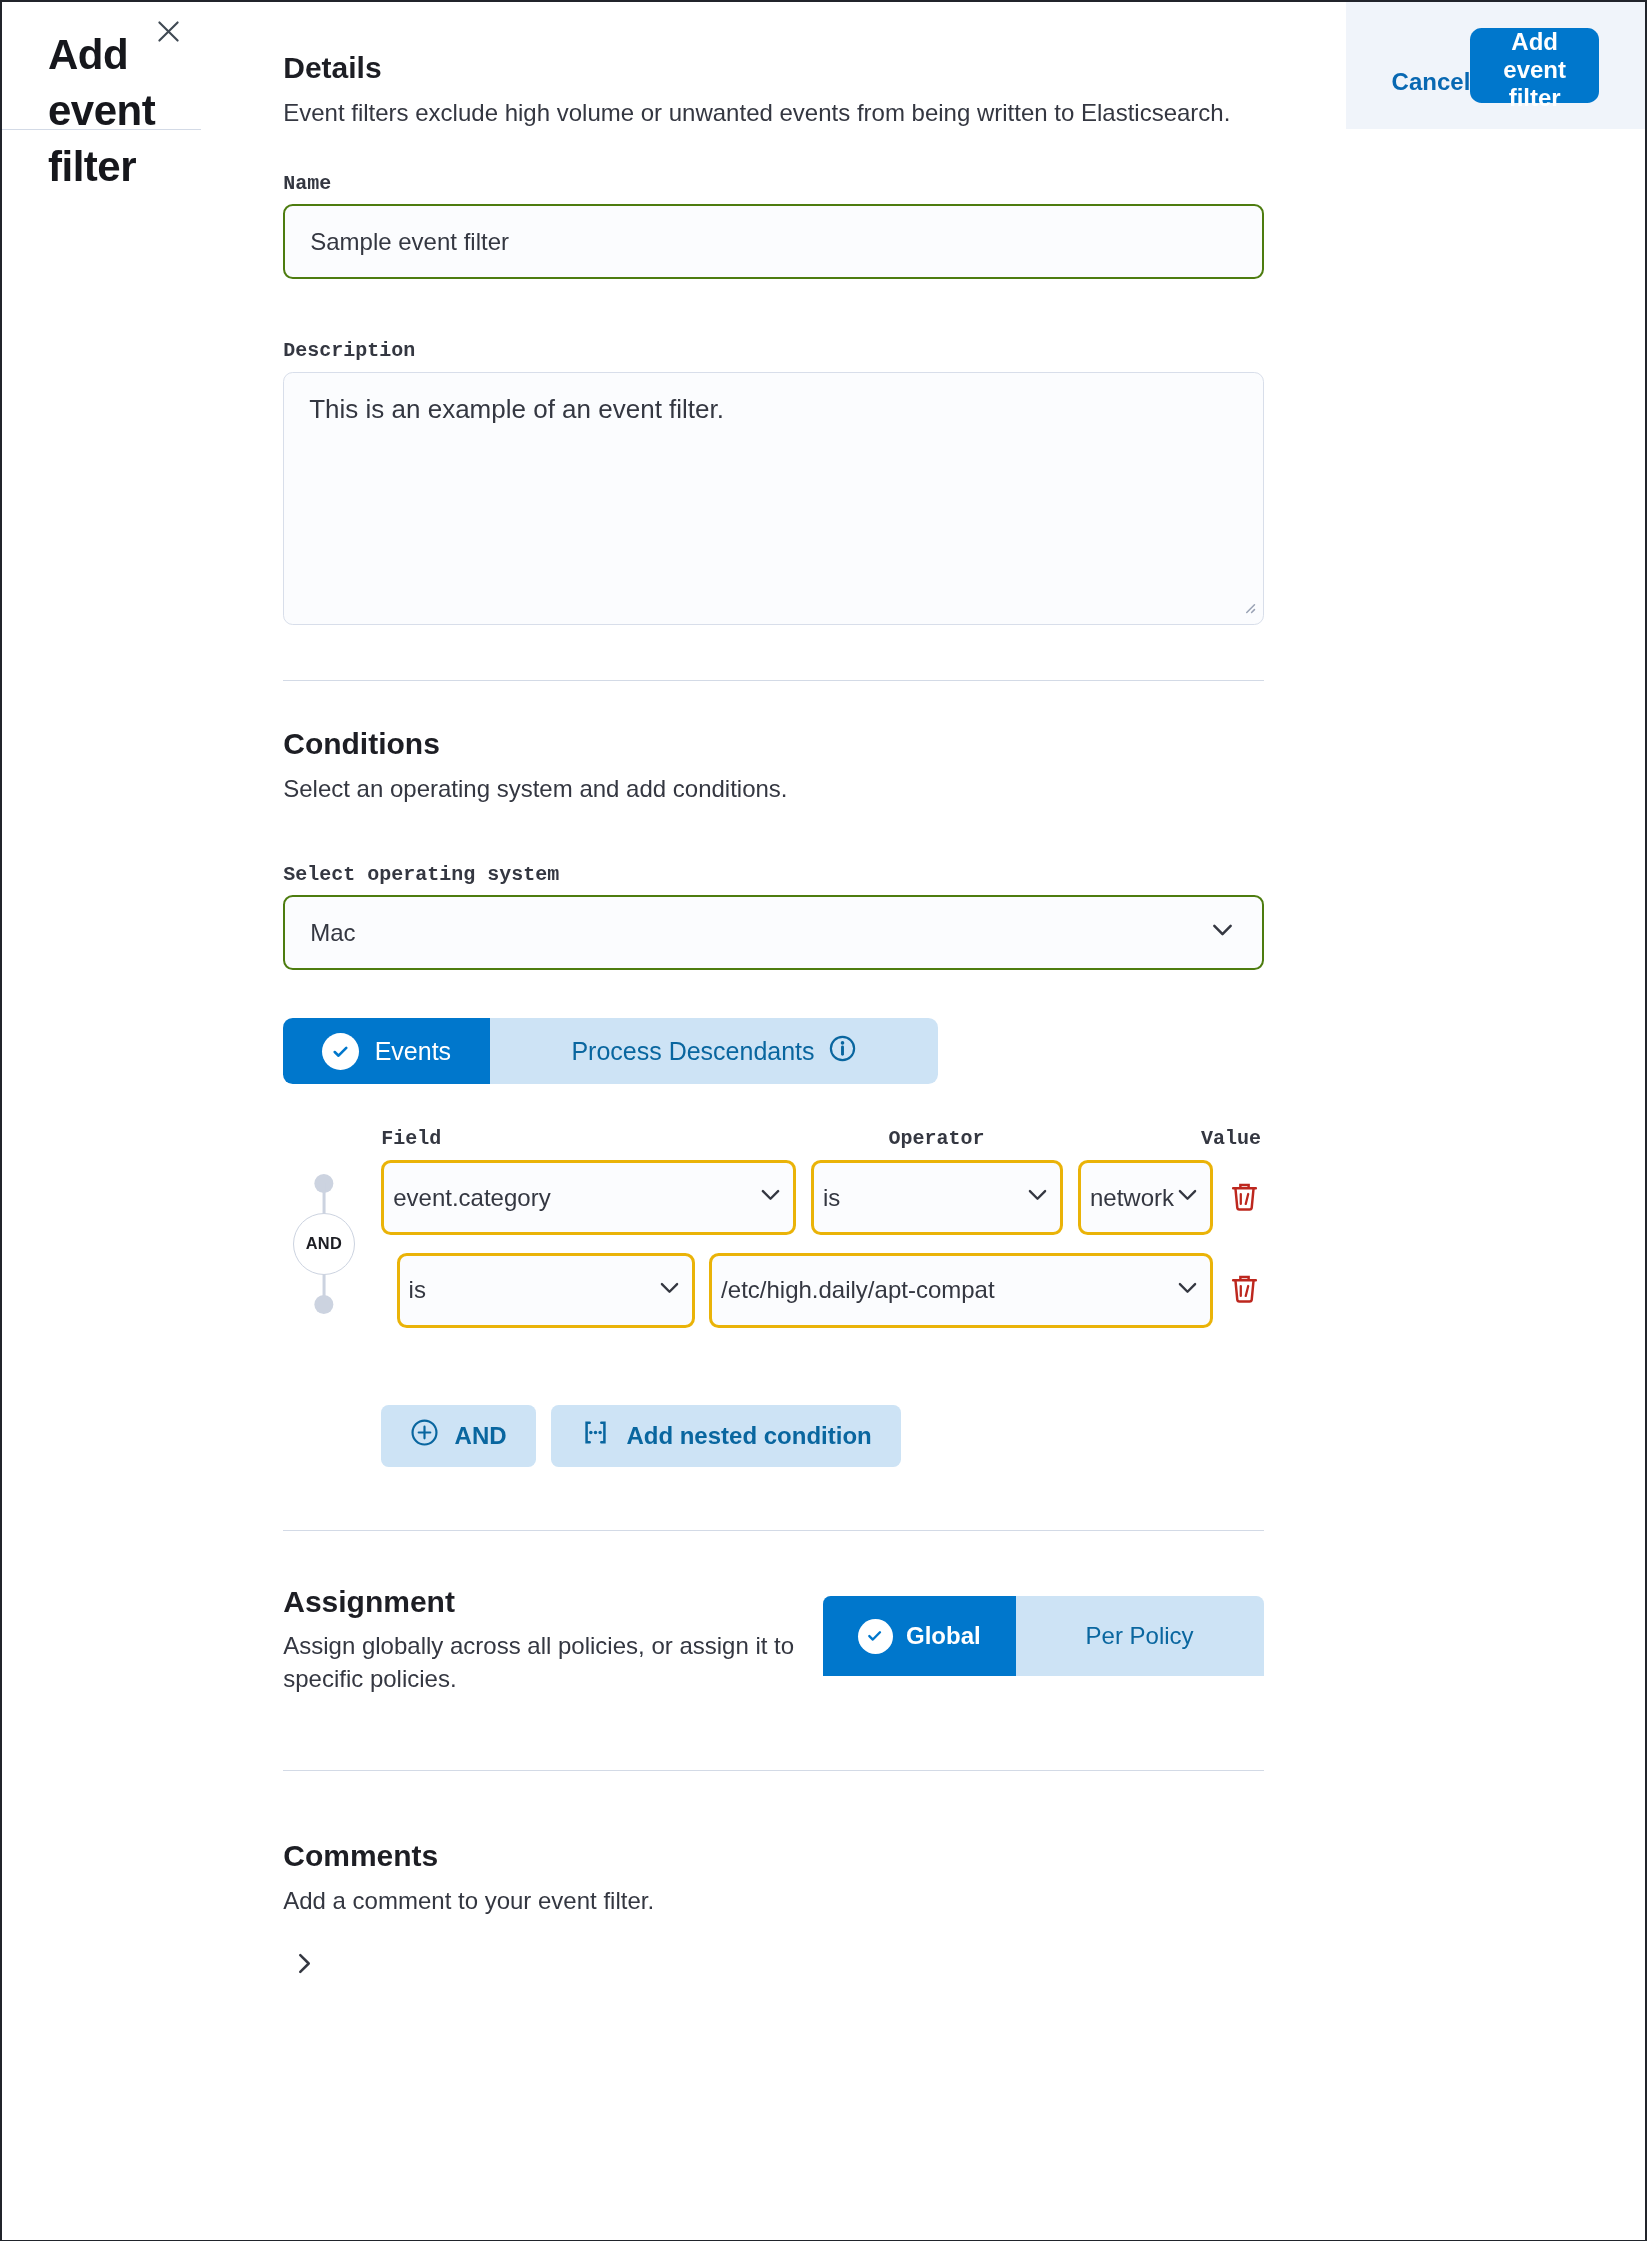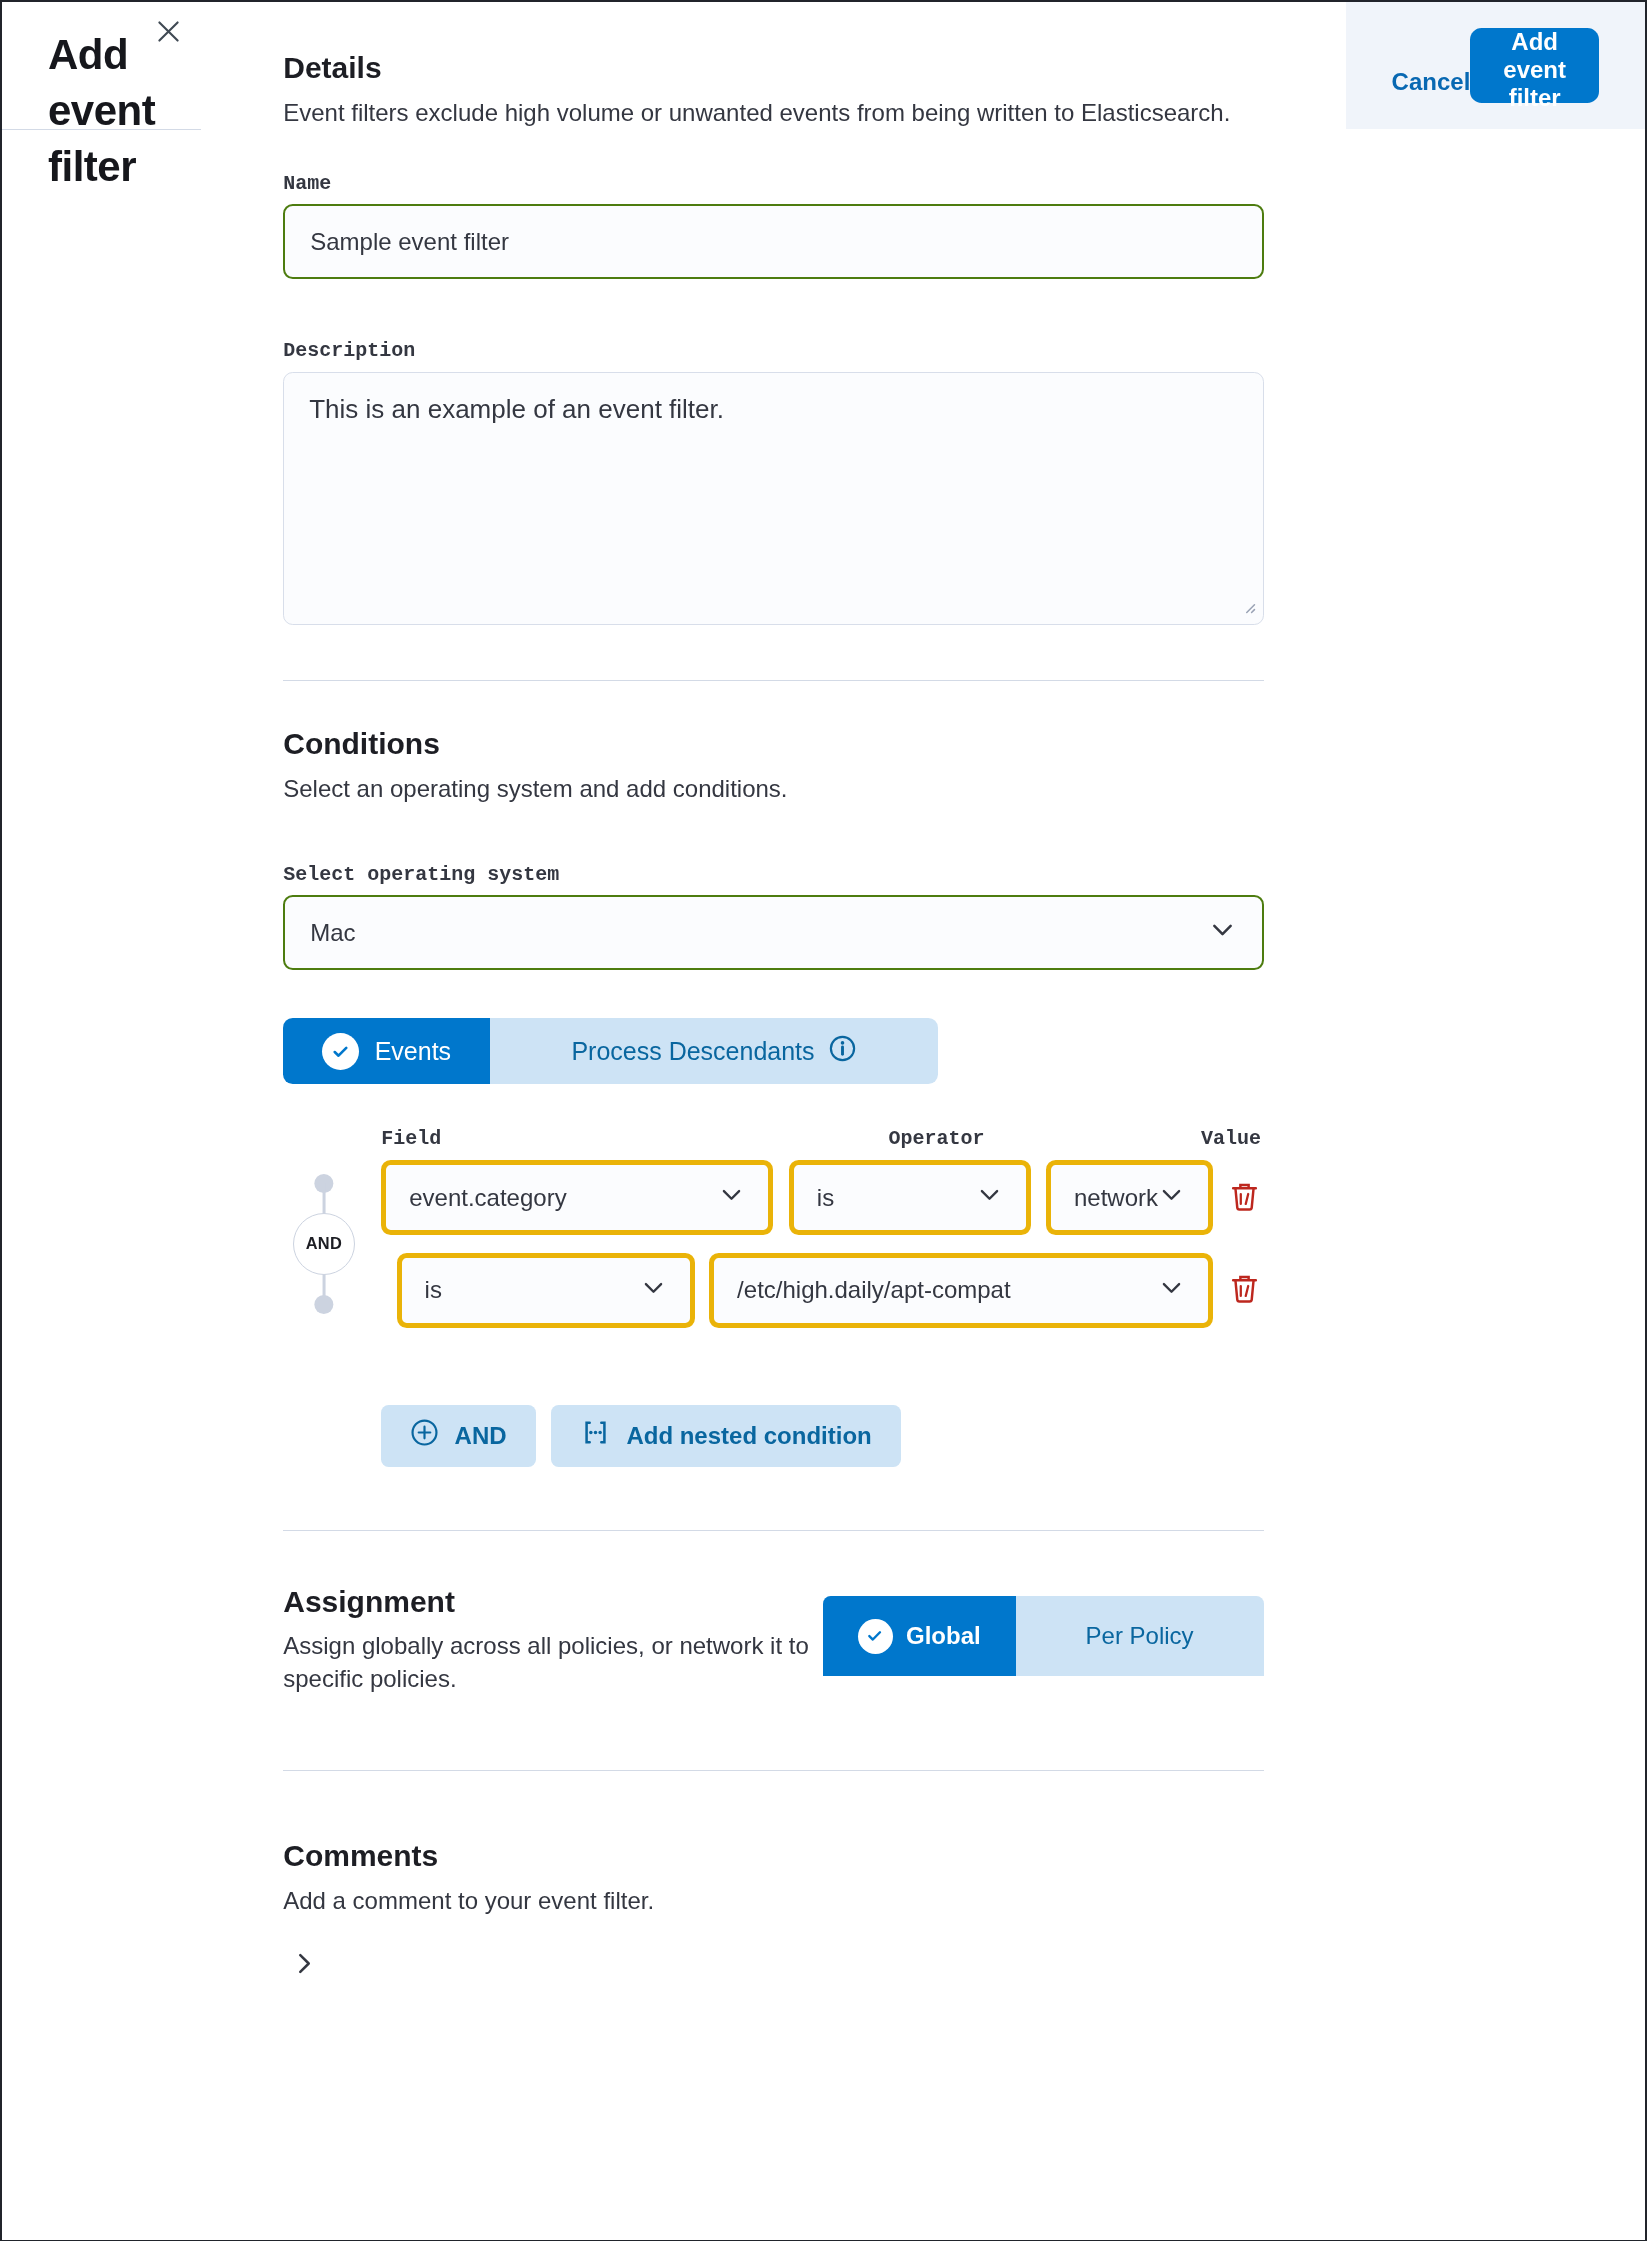--- a/index.html
+++ b/index.html
@@ -85,23 +85,23 @@
   
   .col-labels { display:flex; margin-top:41px; padding-left:98px; }
   .col-labels .c1 { width:492px; }
   .col-labels .c2 { width:298px; margin-left:15.4px; }
   .col-labels .c3 { flex:1; margin-left:14.5px; }
 
   .cond-rows { position:relative; padding-left:98px; margin-top:0; }
   .cond-row { display:flex; align-items:center; margin-top:7.7px; }
   .cond-row + .cond-row { margin-top:17.4px; }
   .cond-select {
-    height:75px; background:#fbfcfe; border:5px solid #eab308; border-radius:9.7px;
+    height:75px; background:#fbfcfe; border:3px solid #eab308; border-radius:9.7px;
     display:flex; align-items:center; justify-content:space-between;
-    padding:0 23px; font-size:24px; color:#343741; cursor:pointer;
+    padding:0 9px; font-size:24px; color:#343741; cursor:pointer;
   }
   .w-field { width:492px; }
   .w-op { width:298px; margin-left:15.4px; }
   .w-val { flex:1; margin-left:14.5px; }
   .trash-btn { border:none; background:transparent; margin-left:11.6px; width:39px; height:42px;
                display:flex; align-items:center; justify-content:center; cursor:pointer; flex:0 0 39px; }
 
   .connector { position:absolute; left:9.7px; top:13.5px; bottom:13.5px; width:62px; }
   .connector .line { position:absolute; left:50%; transform:translateX(-50%);
                      top:9.7px; bottom:9.7px; width:2.9px; background:#ccd3e0; }
@@ -310,21 +310,21 @@
         </span>
         <span>Add nested condition</span>
       </button>
     </div>
 
     <hr class="rule rule-2">
 
     <div class="assignment">
       <div class="assignment-left">
         <div class="section-heading">Assignment</div>
-        <div class="section-sub">Assign globally across all policies, or network it to specific policies.</div>
+        <div class="section-sub">Assign globally across all policies, or assign it to specific policies.</div>
       </div>
       <div class="toggle-group">
         <button class="toggle toggle-active">
           <span class="check-circle">
             <svg width="19.3" height="19.3" viewBox="0 0 16 16">
                 <path d="M3.6 8.4l2.9 2.8 5.9-6" fill="none" stroke="#0077cc" stroke-width="2" stroke-linecap="round" stroke-linejoin="round"></path>
               </svg>
           </span>
           <span>Global</span>
         </button>

